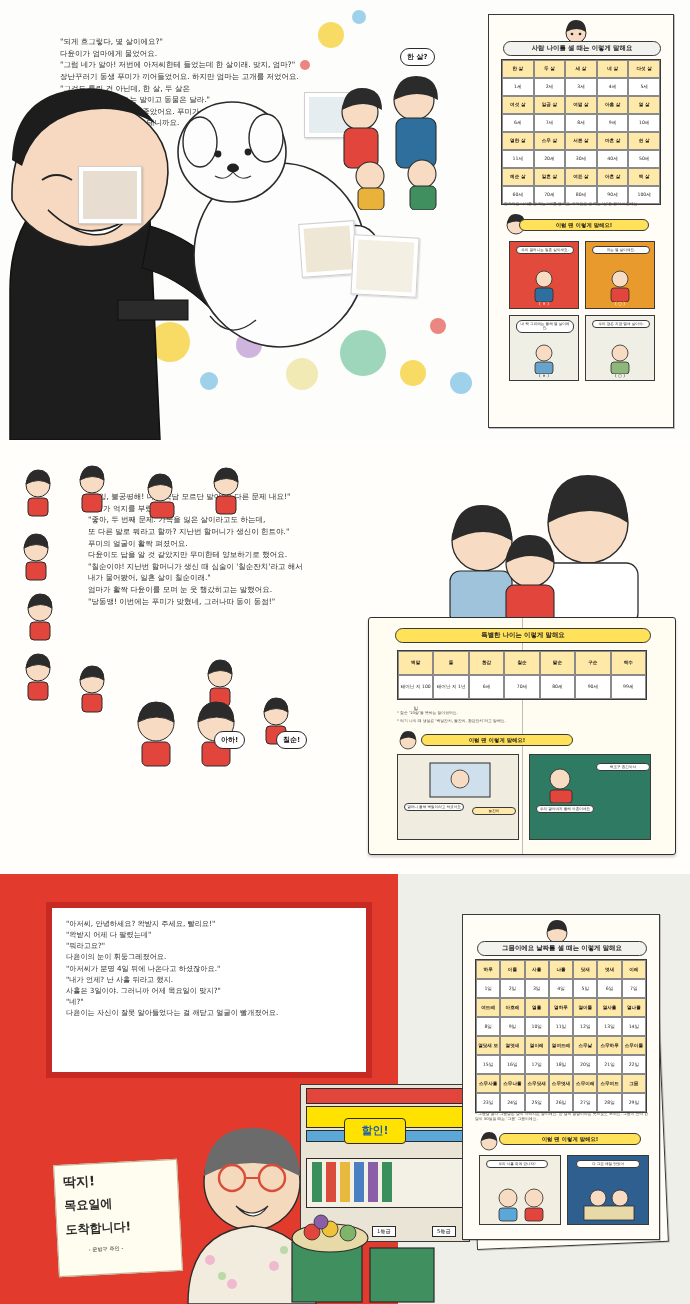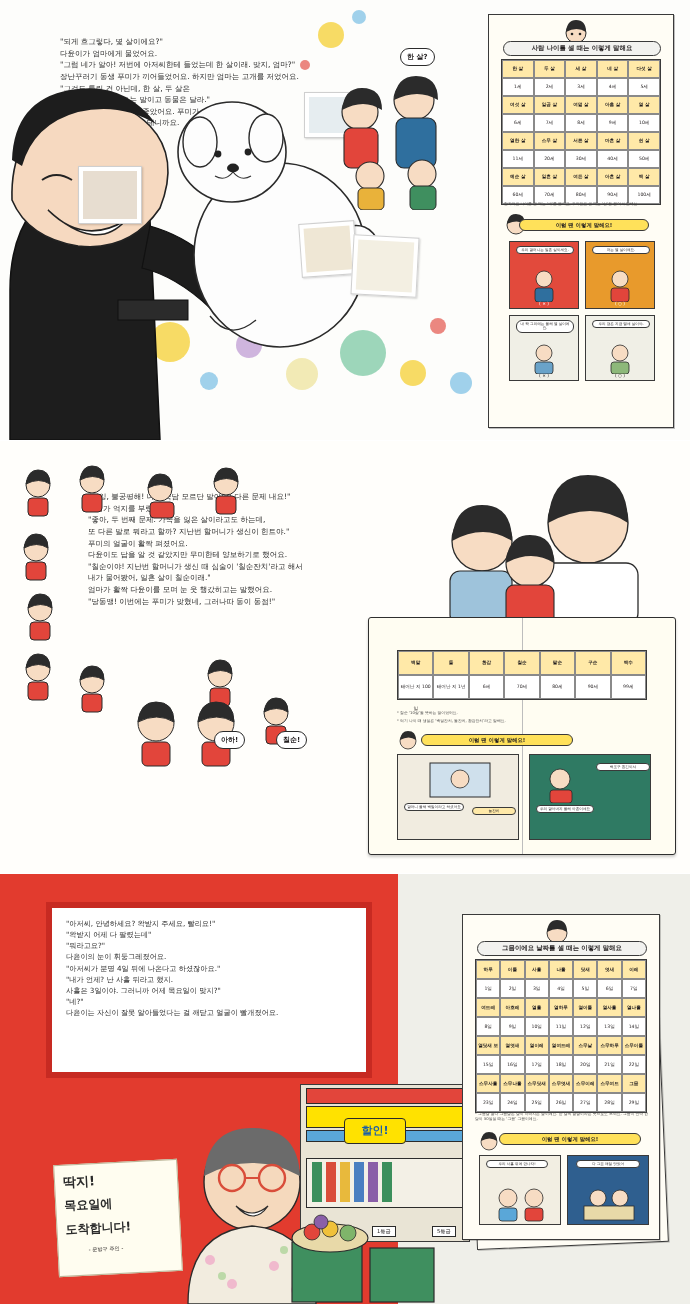--- a/index.html
+++ b/index.html
@@ -325,20 +325,21 @@
     <path d="M32 76 q2 -36 30 -36 q30 0 30 36 q-28 -18 -60 0 Z" fill="#2b2b2b"></path>
     <rect x="30" y="106" width="62" height="54" rx="10" fill="#9ec3db" stroke="#2b2b2b" stroke-width="1.2"></rect>
     <circle cx="110" cy="98" r="24" fill="#f7dcc3" stroke="#2b2b2b" stroke-width="1.2"></circle>
     <path d="M86 98 q2 -28 24 -28 q24 0 24 28 q-22 -14 -48 0 Z" fill="#2b2b2b"></path>
     <rect x="86" y="120" width="48" height="40" rx="8" fill="#e2453b" stroke="#2b2b2b" stroke-width="1.1"></rect>
   </svg>
 
   <div class="book" style="left:368px;top:176px;width:306px;height:236px;">
     <div class="bookfold" style="left:153px;"></div>
 
+    <div class="abs sheet-title" style="left:26px;top:10px;width:254px;background:#ffe15a;">특별한 나이는 이렇게 말해요</div>
 
     <div class="abs" id="p2-table" style="left:28px;top:32px;width:250px;">
         <div class="grid" style="grid-template-columns: repeat(7, 1fr);">
           <div class="cell h" style="height: 22px; line-height: 22px; padding: 0px;">백말</div>
           <div class="cell h" style="height: 22px; line-height: 22px; padding: 0px;">돌</div>
           <div class="cell h" style="height: 22px; line-height: 22px; padding: 0px;">환갑</div>
           <div class="cell h" style="height: 22px; line-height: 22px; padding: 0px;">칠순</div>
           <div class="cell h" style="height: 22px; line-height: 22px; padding: 0px;">팔순</div>
           <div class="cell h" style="height: 22px; line-height: 22px; padding: 0px;">구순</div>
           <div class="cell h" style="height: 22px; line-height: 22px; padding: 0px;">백수</div>

